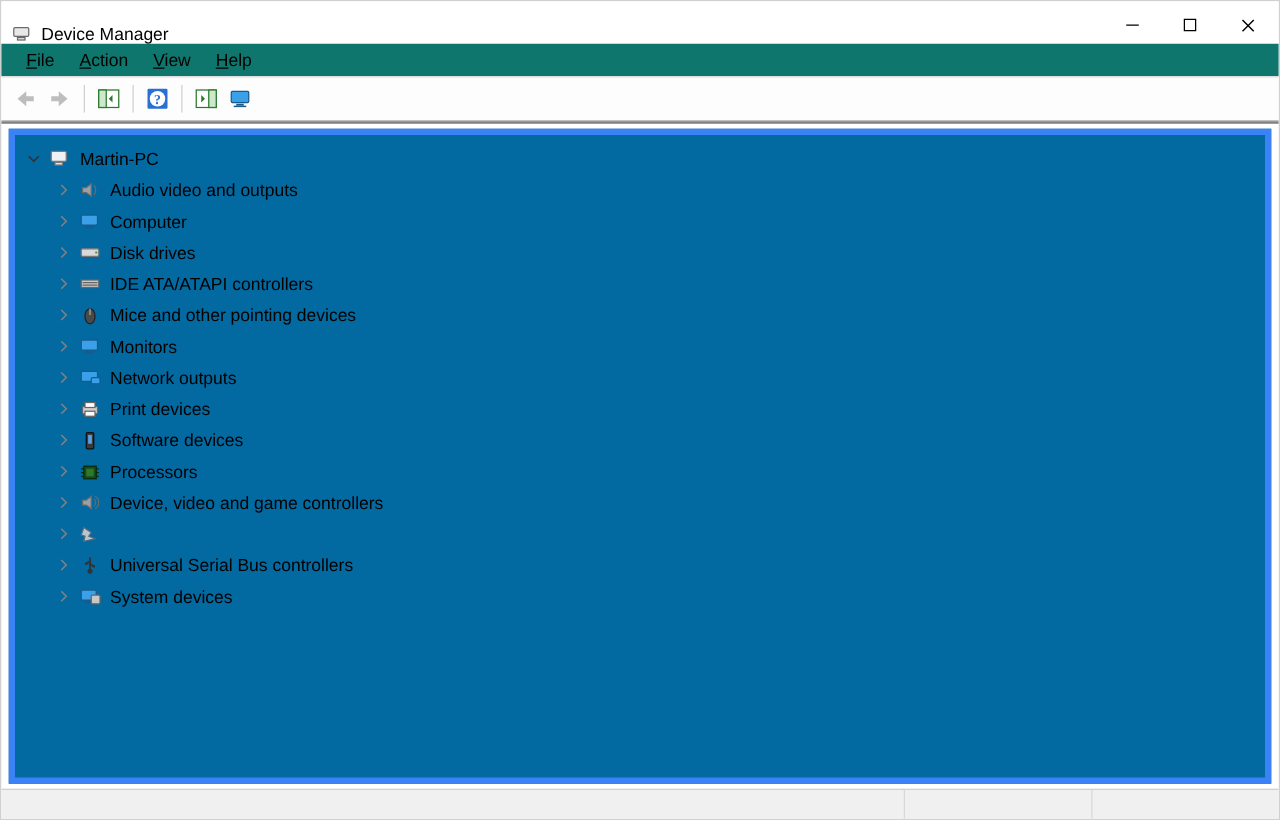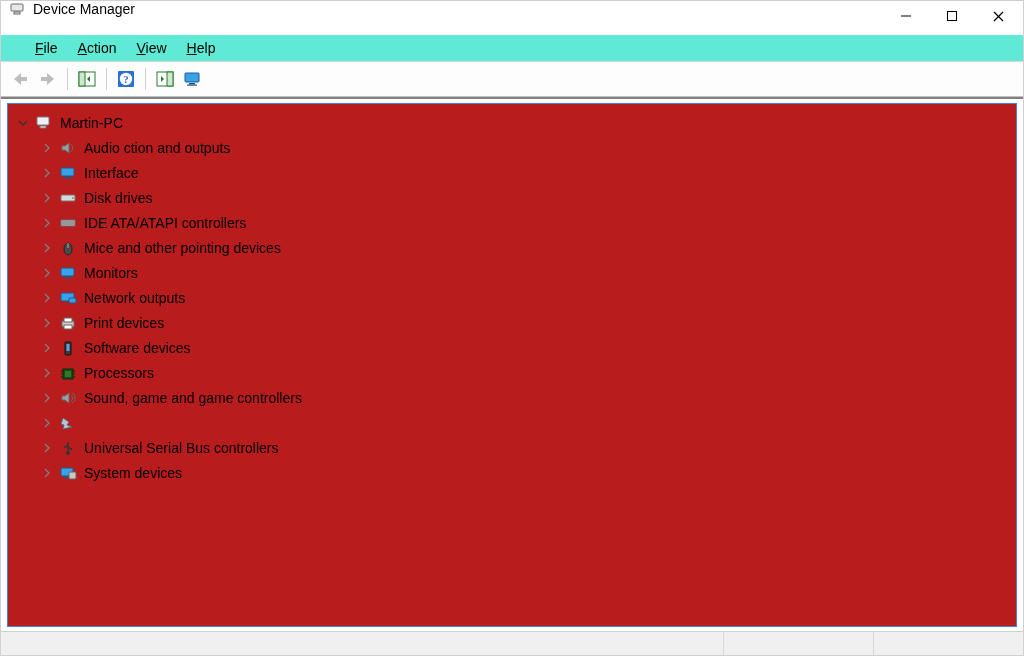--- a/index.html
+++ b/index.html
@@ -14,21 +14,21 @@
     overflow: hidden;
     border: 1px solid #d0d0d0;
     display: flex;
     flex-direction: column;
   }
 
   
   .titlebar {
     height: 34px;
     display: flex;
-    align-items: flex-start;
+    align-items: flex-end;
     padding: 0 2px 0 8px;
     background: #fff;
   }
   .titlebar .app-icon {
     width: 16px; height: 16px;
     margin-right: 8px;
     display: flex; align-items: center; justify-content: center;
   }
   .titlebar .title-text {
     font-size: 14px;
@@ -44,22 +44,22 @@
     font-size: 14px;
     color: #000;
   }
   .title-buttons .tbtn svg { display:block; }
 
   
   .menubar {
     height: 26px;
     display: flex;
     align-items: center;
-    padding: 0 24px;
-    background: #5eead4;
+    padding: 0 10px;
+    background: #0f766e;
     font-size: 14px;
   }
   .menubar .menu-item {
     padding: 2px 10px;
   }
   .menubar .menu-item .ul { text-decoration: underline; }
 
   
   .toolbar-wrap {
     border-top: 1px solid #d9d9d9;
@@ -82,24 +82,24 @@
     display: flex; align-items: center; justify-content: center;
     border: 1px solid transparent;
   }
   .toolbar .tbutton.disabled svg { opacity: 0.55; }
   .tree-topborder { height:2px; background:#808080; }
 
   
   .content {
     flex: 1;
     overflow: auto;
-    background: #b91c1c;
+    background: #0369a1;
     padding: 6px 4px;
     margin: 4px 6px 4px 6px;
-    border: 1px solid #3b82f6;
+    border: 5px solid #3b82f6;
   }
   .tree {
     font-size: 14px;
     line-height: 24px;
   }
   .tree-row {
     display: flex;
     align-items: center;
     height: 25px;
     padding-left: 4px;
@@ -242,35 +242,35 @@
             <svg width="10" height="10" viewBox="0 0 10 10">
               <path d="M3 1 L7 5 L3 9" fill="none" stroke="#808080" stroke-width="1.3"></path>
             </svg>
           </span>
           <span class="node-icon">
             <svg width="18" height="16" viewBox="0 0 18 16">
               <path d="M3 6h3l4-3v10l-4-3H3z" fill="#9aa0a6" stroke="#6a6a6a"></path>
               <path d="M12 4c2 1 2 7 0 8" fill="none" stroke="#6a6a6a"></path>
             </svg>
           </span>
-          <span class="node-label">Audio ction and outputs</span>
+          <span class="node-label">Audio video and outputs</span>
         </div>
         <div class="tree-row child">
           <span class="chev">
             <svg width="10" height="10" viewBox="0 0 10 10">
               <path d="M3 1 L7 5 L3 9" fill="none" stroke="#808080" stroke-width="1.3"></path>
             </svg>
           </span>
           <span class="node-icon">
             <svg width="18" height="16" viewBox="0 0 18 16">
               <rect x="2" y="3" width="13" height="8" rx="1" fill="#3aa0e8" stroke="#1a5a8a"></rect>
               <rect x="5" y="12" width="7" height="1.5" fill="#1a5a8a"></rect>
             </svg>
           </span>
-          <span class="node-label">Interface</span>
+          <span class="node-label">Computer</span>
         </div>
         <div class="tree-row child">
           <span class="chev">
             <svg width="10" height="10" viewBox="0 0 10 10">
               <path d="M3 1 L7 5 L3 9" fill="none" stroke="#808080" stroke-width="1.3"></path>
             </svg>
           </span>
           <span class="node-icon">
             <svg width="18" height="16" viewBox="0 0 18 16">
               <rect x="2" y="5" width="14" height="6" rx="1" fill="#d9d9d9" stroke="#777"></rect>
@@ -391,21 +391,21 @@
               <path d="M3 1 L7 5 L3 9" fill="none" stroke="#808080" stroke-width="1.3"></path>
             </svg>
           </span>
           <span class="node-icon">
             <svg width="18" height="16" viewBox="0 0 18 16">
               <path d="M3 6h3l4-3v10l-4-3H3z" fill="#9aa0a6" stroke="#6a6a6a"></path>
               <path d="M12 5c2 1 2 5 0 6" fill="none" stroke="#6a6a6a"></path>
               <path d="M13 3c4 2 4 8 0 10" fill="none" stroke="#6a6a6a"></path>
             </svg>
           </span>
-          <span class="node-label">Sound, game and game controllers</span>
+          <span class="node-label">Device, video and game controllers</span>
         </div>
         <div class="tree-row child">
           <span class="chev">
             <svg width="10" height="10" viewBox="0 0 10 10">
               <path d="M3 1 L7 5 L3 9" fill="none" stroke="#808080" stroke-width="1.3"></path>
             </svg>
           </span>
           <span class="node-icon">
             <svg width="18" height="16" viewBox="0 0 18 16">
               <path d="M4 3l6 4-2 3 5 2-9 2 1-4-3-1z" fill="#b8c4d0" stroke="#5a6a7a"></path>

